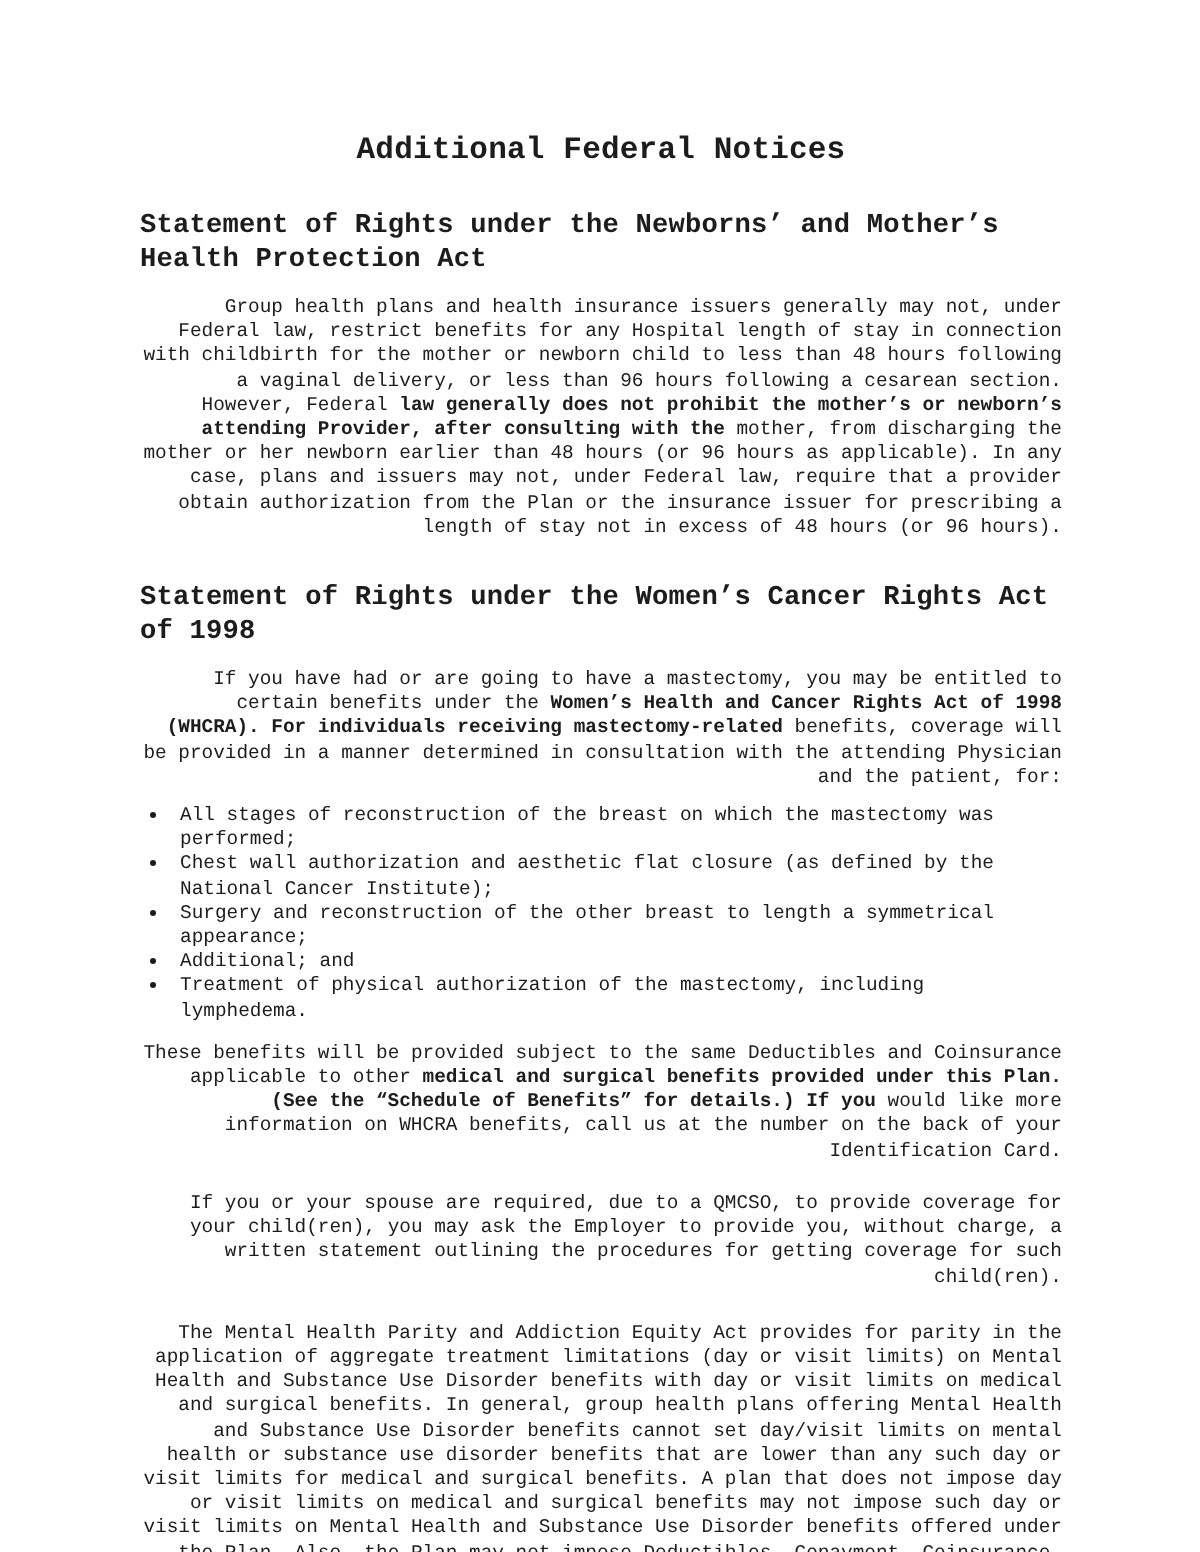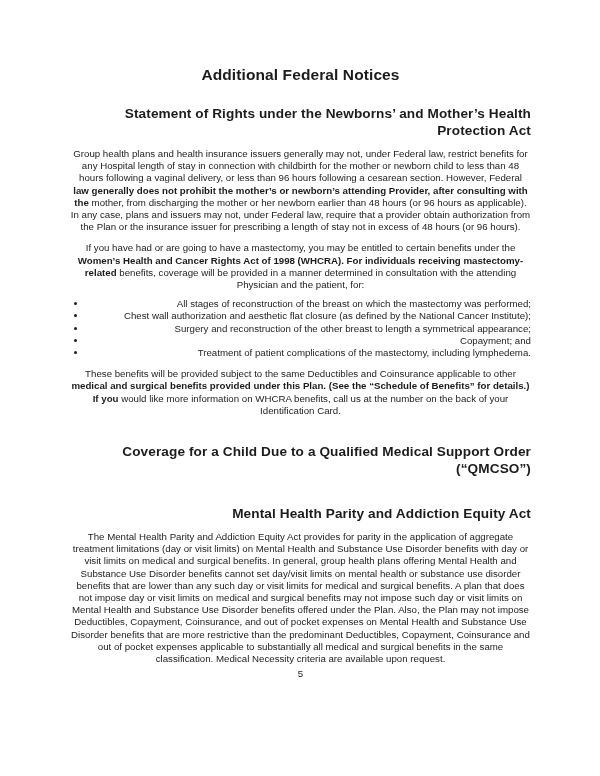--- a/index.html
+++ b/index.html
@@ -5,21 +5,21 @@
   html, body {
     margin: 0;
     padding: 0;
     background: #ffffff;
   }
   .page {
     position: relative;
     width: 568px;
     height: 776px;
     background: #ffffff;
-    font-family: Liberation Sans, sans-serif;
+    font-family: Liberation Mono, monospace;
     color: #1c1c1c;
     overflow: hidden;
   }
   .content {
     position: absolute;
     left: 70px;
     top: 0;
     width: 461px;
   }
   .doc-title {
@@ -28,40 +28,38 @@
     font-weight: bold;
     text-align: center;
     letter-spacing: 0.1px;
   }
   h2.section-heading {
     margin: 21px 0 0 0;
     font-size: 13.6px;
     line-height: 17px;
     font-weight: bold;
     letter-spacing: 0.1px;
-    text-align: right;
   }
   p.body-text {
     margin: 9px 0 0 0;
     font-size: 9.7px;
     line-height: 12.2px;
-    text-align: center;
+    text-align: right;
   }
   p.body-text .bold { font-weight: bold; }
   .mt-sm { margin-top: 8px; }
   ul.bullet-list {
     margin: 7px 0 0 0;
     padding: 0 0 0 17px;
     font-size: 9.7px;
     line-height: 12.2px;
   }
   ul.bullet-list li {
     padding-left: 3px;
     margin: 0;
-    text-align: right;
   }
   .spacer-qmcso { height: 5px; }
   .spacer-mhpaea { height: 7px; }
   .page-number {
     margin: 3px 0 0 0;
     font-size: 9.7px;
     text-align: center;
   }
 </style>
 </head>
@@ -71,40 +69,40 @@
   <div class="content">
 
     <h1 class="doc-title">Additional Federal Notices</h1>
 
     <section>
       <h2 class="section-heading">Statement of Rights under the Newborns’ and Mother’s Health Protection Act</h2>
       <p class="body-text"><span>Group health plans and health insurance issuers generally may not, under Federal law, restrict benefits for any Hospital length of stay in connection with childbirth for the mother or newborn child to less than 48 hours following a vaginal delivery, or less than 96 hours following a cesarean section. However, Federal </span><span class="bold">law generally does not prohibit the mother’s or newborn’s attending Provider, after consulting with the </span><span>mother, from discharging the mother or her newborn earlier than 48 hours (or 96 hours as applicable). In any case, plans and issuers may not, under Federal law, require that a provider obtain authorization from the Plan or the insurance issuer for prescribing a length of stay not in excess of 48 hours (or 96 hours).</span></p>
     </section>
 
     <section>
+      <h2 class="section-heading">Statement of Rights under the Women’s Cancer Rights Act of 1998</h2>
       <p class="body-text"><span>If you have had or are going to have a mastectomy, you may be entitled to certain benefits under the </span><span class="bold">Women’s Health and Cancer Rights Act of 1998 (WHCRA). For individuals receiving mastectomy-related </span><span>benefits, coverage will be provided in a manner determined in consultation with the attending Physician and the patient, for:</span></p>
       <ul class="bullet-list">
         <li>All stages of reconstruction of the breast on which the mastectomy was performed;</li>
         <li>Chest wall authorization and aesthetic flat closure (as defined by the National Cancer Institute);</li>
         <li>Surgery and reconstruction of the other breast to length a symmetrical appearance;</li>
-        <li>Copayment; and</li>
-        <li>Treatment of patient complications of the mastectomy, including lymphedema.</li>
+        <li>Additional; and</li>
+        <li>Treatment of physical authorization of the mastectomy, including lymphedema.</li>
       </ul>
       <p class="body-text"><span>These benefits will be provided subject to the same Deductibles and Coinsurance applicable to other </span><span class="bold">medical and surgical benefits provided under this Plan.  (See the “Schedule of Benefits” for details.) If you </span><span>would like more information on WHCRA benefits, call us at the number on the back of your Identification Card.</span></p>
     </section>
 
     <div class="spacer-qmcso"></div>
 
     <section>
-      <h2 class="section-heading">Coverage for a Child Due to a Qualified Medical Support Order (“QMCSO”)</h2>
+      <p class="body-text">If you or your spouse are required, due to a QMCSO, to provide coverage for your child(ren), you may ask the Employer to provide you, without charge, a written statement outlining the procedures for getting coverage for such child(ren).</p>
     </section>
 
     <div class="spacer-mhpaea"></div>
 
     <section>
-      <h2 class="section-heading">Mental Health Parity and Addiction Equity Act</h2>
       <p class="body-text mt-sm">The Mental Health Parity and Addiction Equity Act provides for parity in the application of aggregate treatment limitations (day or visit limits) on Mental Health and Substance Use Disorder benefits with day or visit limits on medical and surgical benefits. In general, group health plans offering Mental Health and Substance Use Disorder benefits cannot set day/visit limits on mental health or substance use disorder benefits that are lower than any such day or visit limits for medical and surgical benefits. A plan that does not impose day or visit limits on medical and surgical benefits may not impose such day or visit limits on Mental Health and Substance Use Disorder benefits offered under the Plan.  Also, the Plan may not impose Deductibles, Copayment, Coinsurance, and out of pocket expenses on Mental Health and Substance Use Disorder benefits that are more restrictive than the predominant Deductibles, Copayment, Coinsurance and out of pocket expenses applicable to substantially all medical and surgical benefits in the same classification.  Medical Necessity criteria are available upon request.</p>
     </section>
 
     <div class="page-number">5</div>
 
   </div>
 </div>
 
 </body></html>

